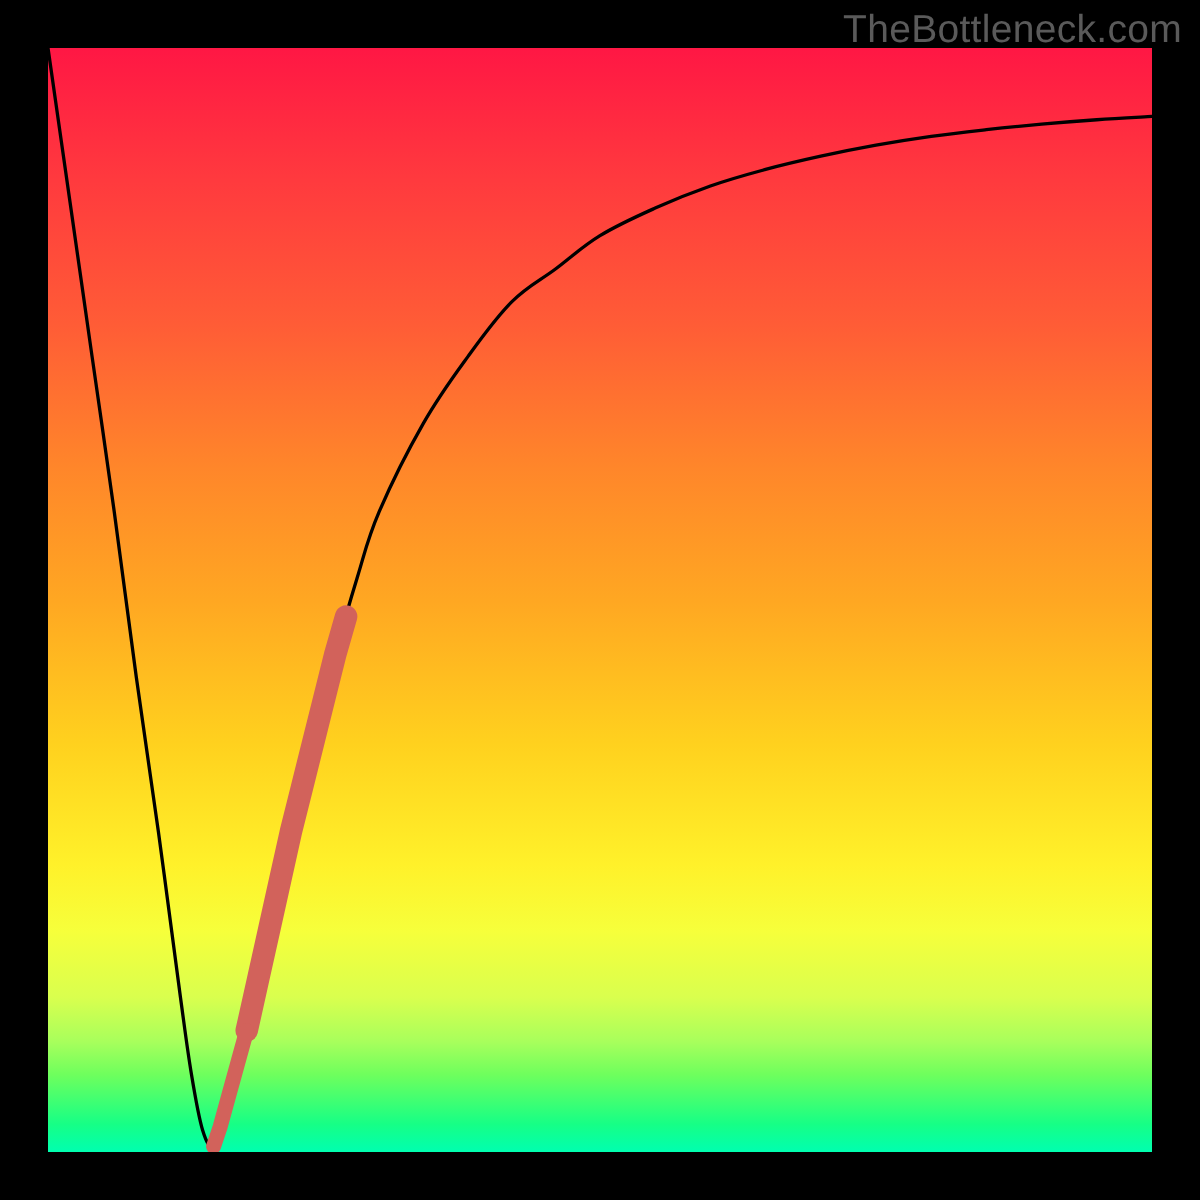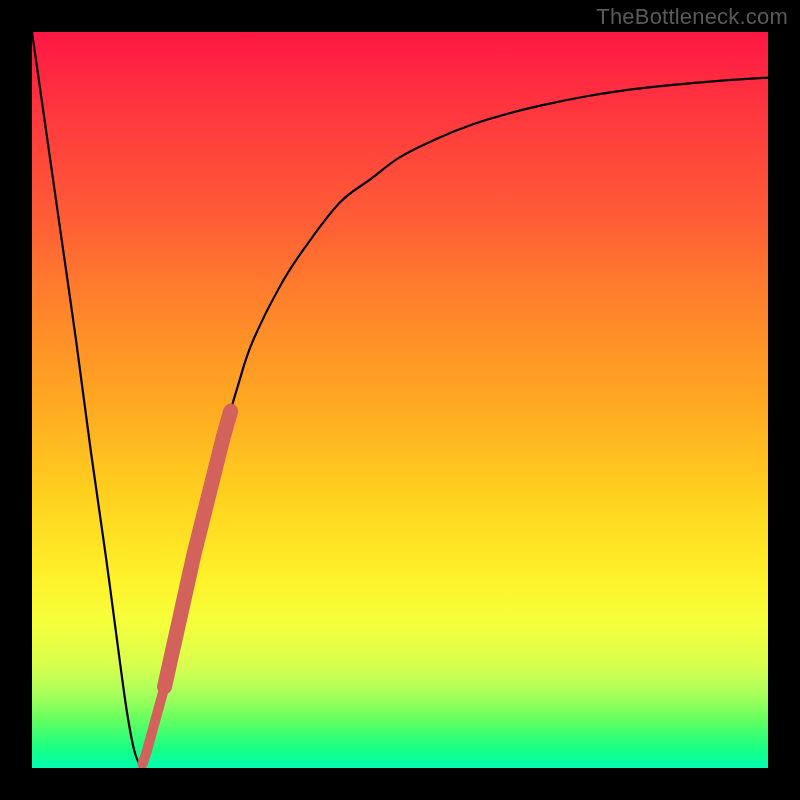--- a/index.html
+++ b/index.html
@@ -42,21 +42,21 @@
       #16ff86 97.5%,
       #00ffb0 100%
     );
     overflow: hidden;
   }
   .watermark {
     position: absolute;
     top: 4px;
     right: 12px;
     color: #5a5a5a;
-    font-size: 22px;
+    font-size: 26px;
     font-weight: 400;
     letter-spacing: 0.2px;
     user-select: none;
   }
   svg.curve {
     position: absolute;
     left: 0;
     top: 0;
     width: 736px;
     height: 736px;

